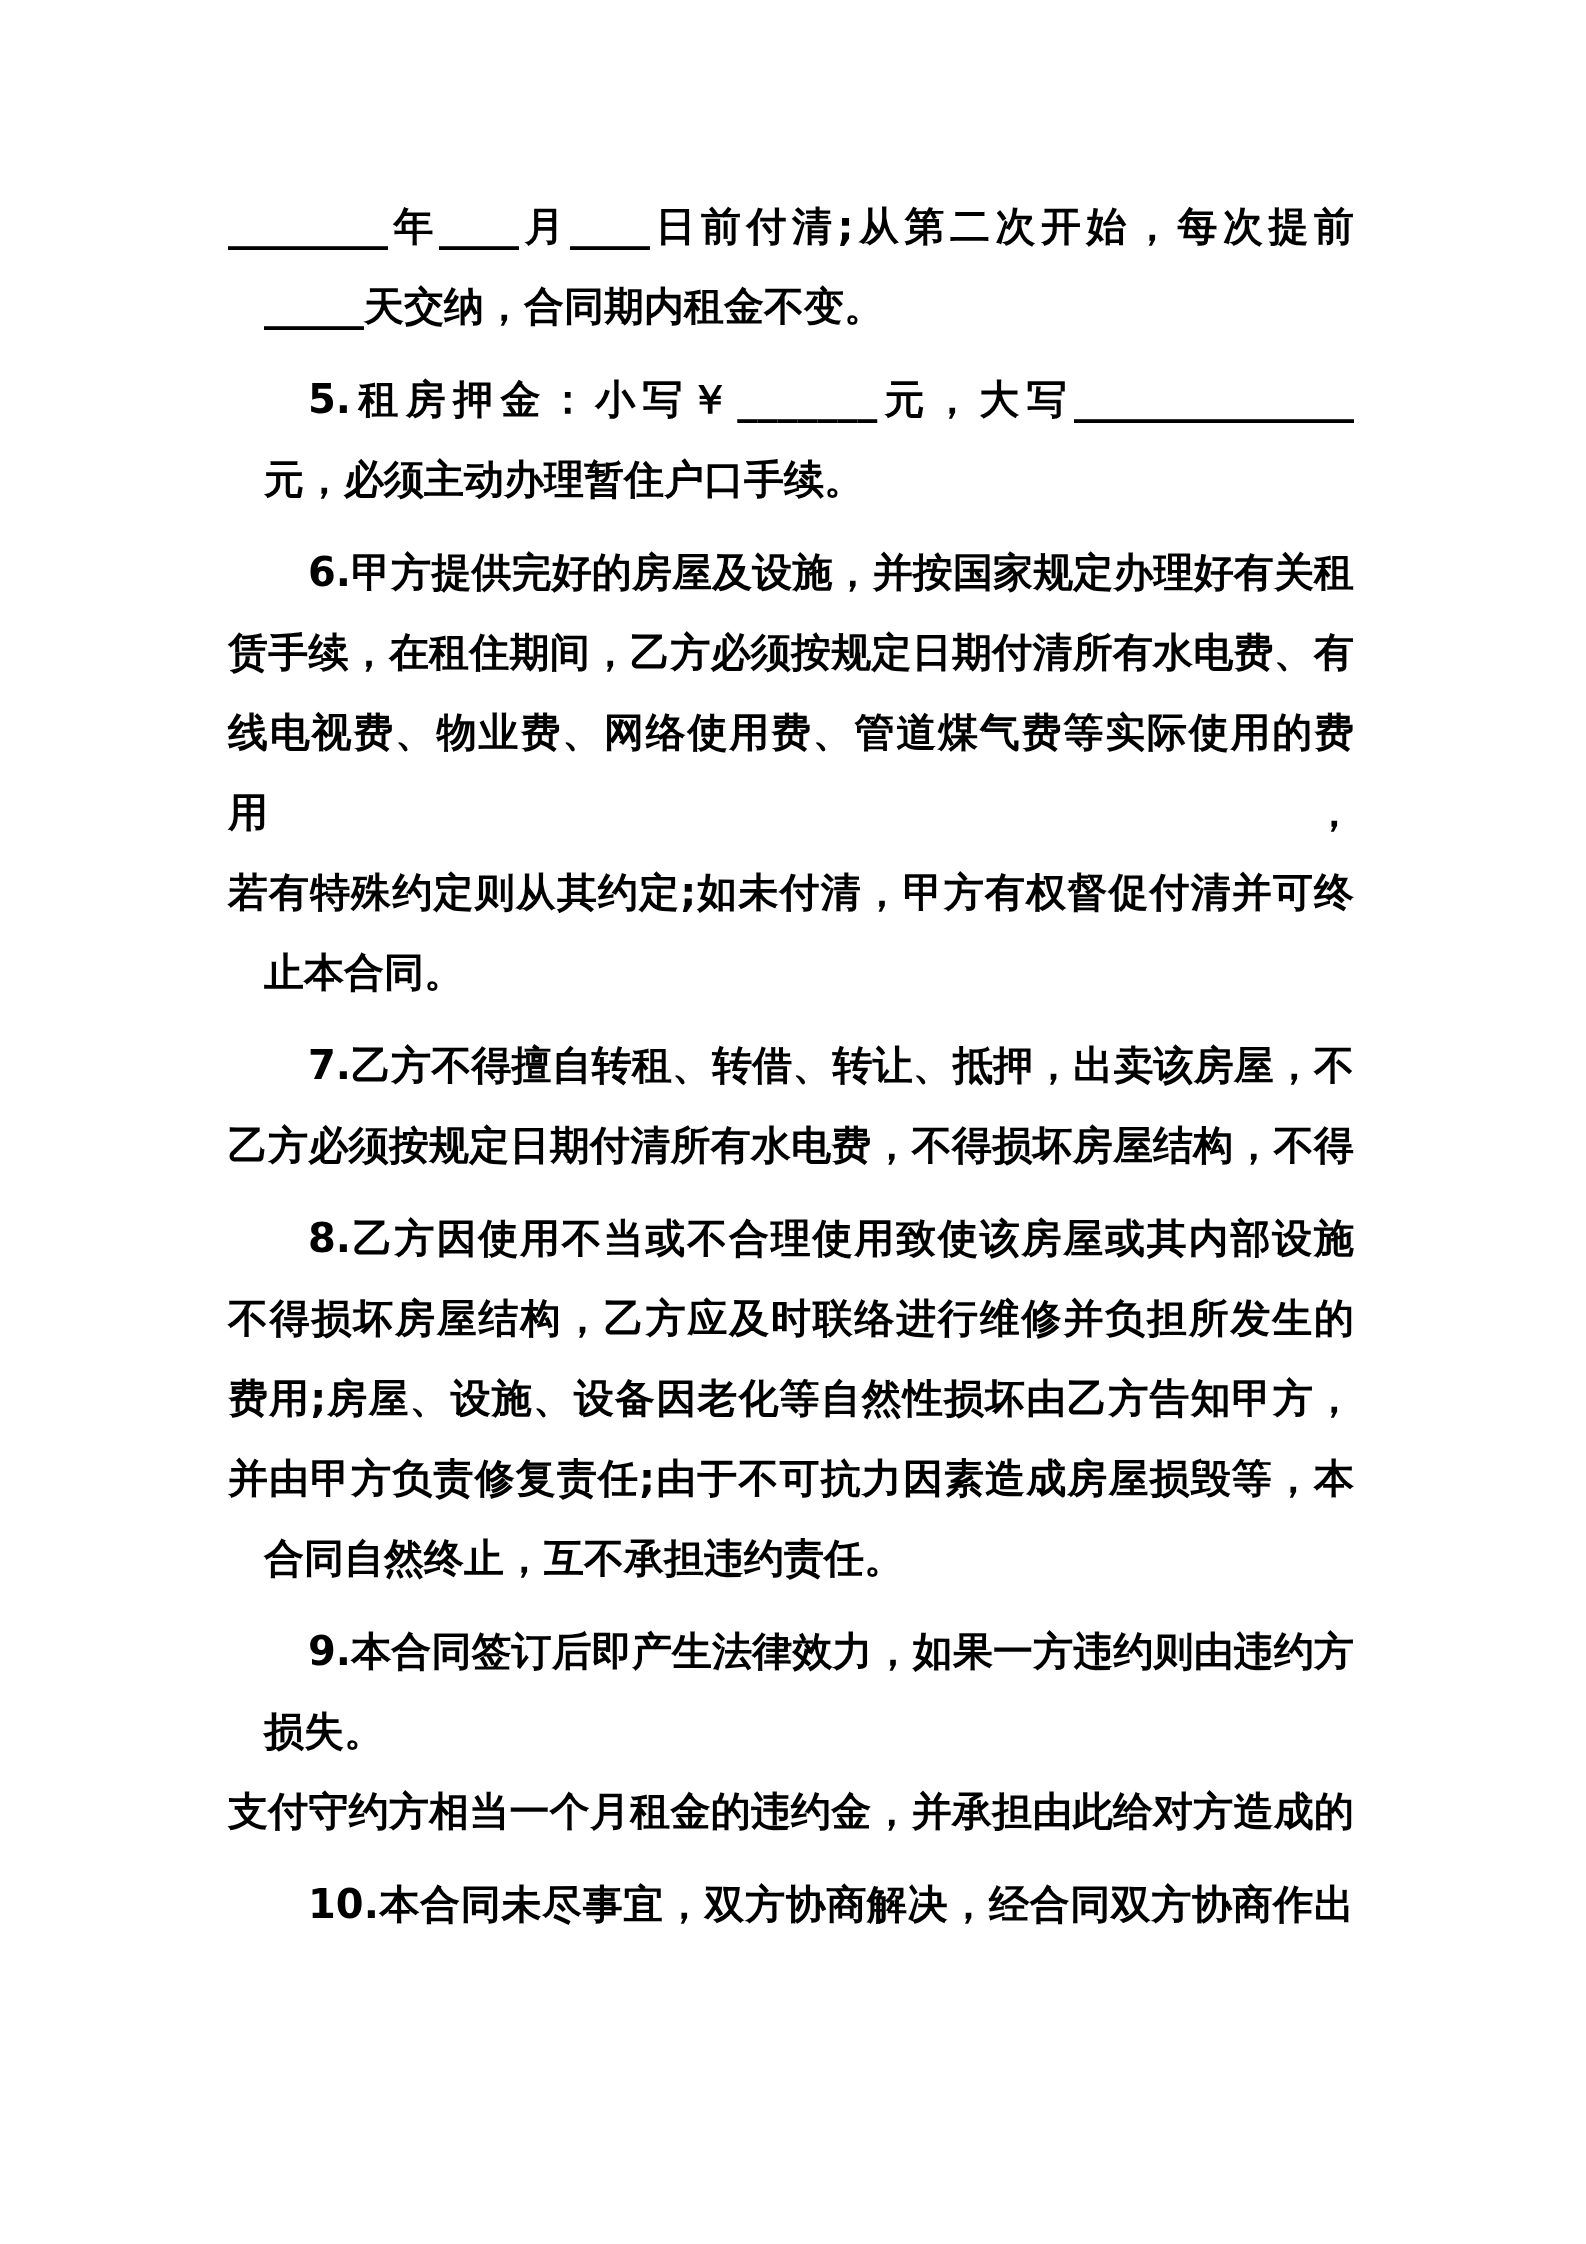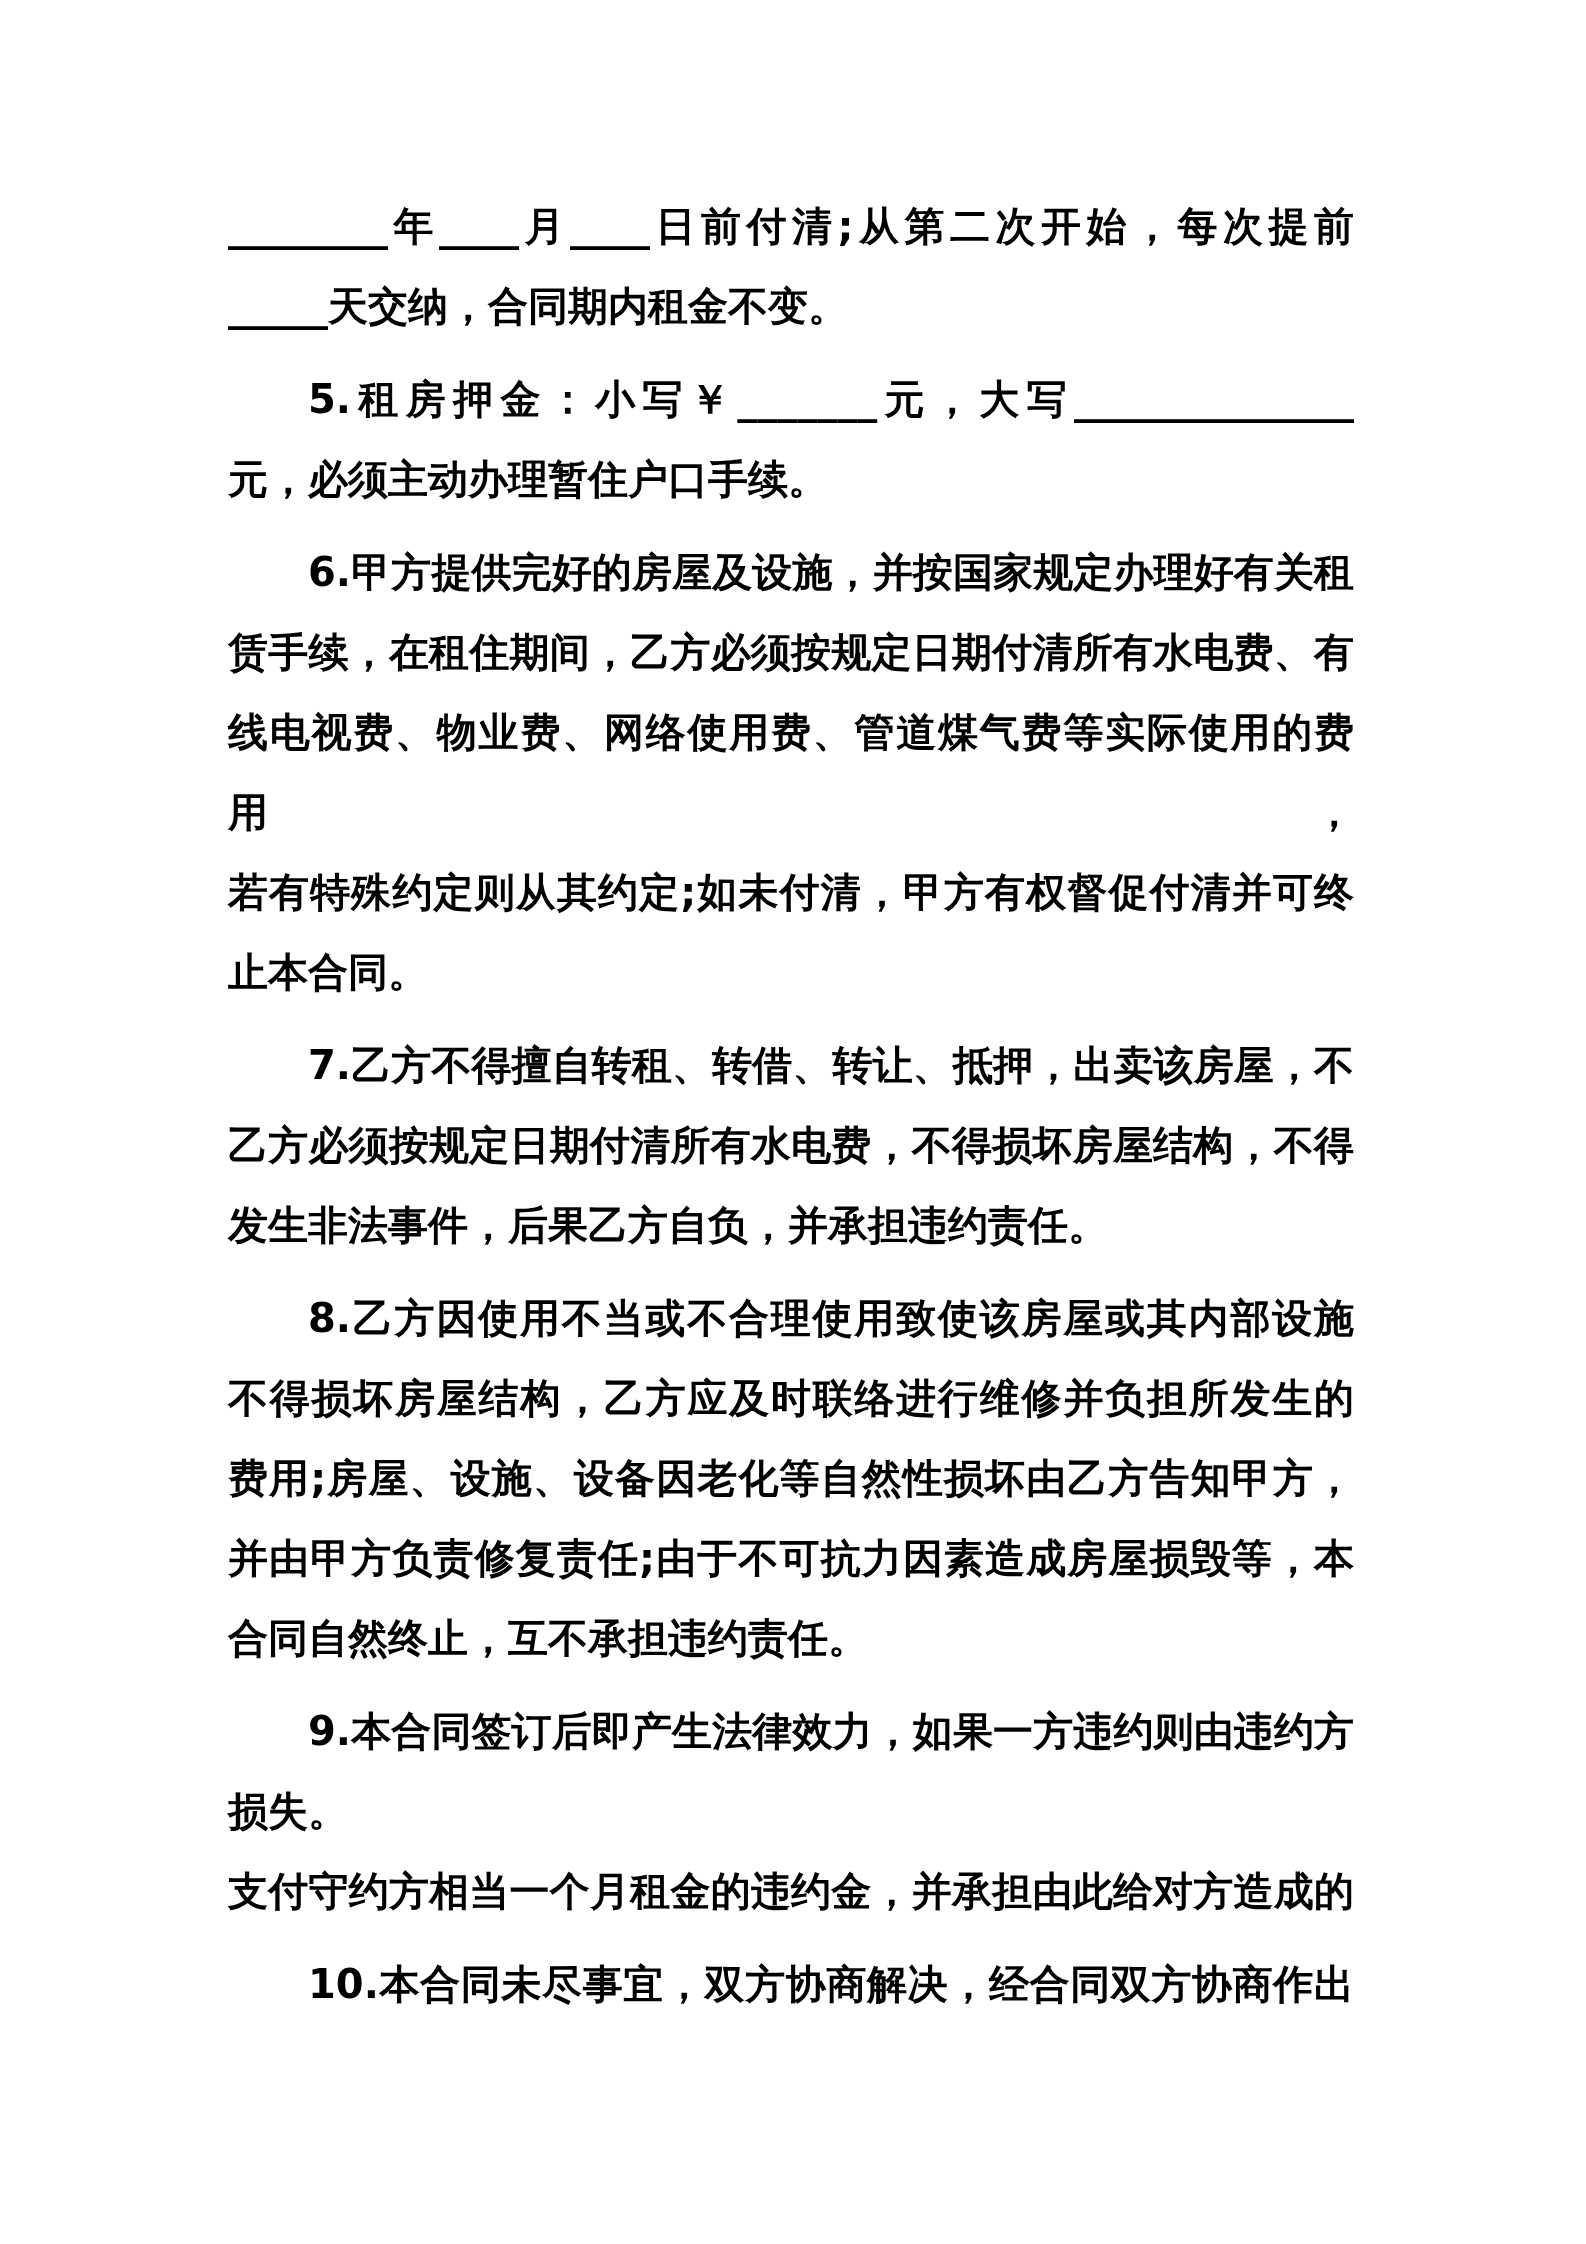--- a/index.html
+++ b/index.html
@@ -36,20 +36,21 @@
   }
   
   .line {
     text-align: justify;
     text-align-last: justify;
   }
   
   .line.end {
     text-align: center;
     text-align-last: left;
+    margin-left: 36px;
   }
   
   .line.indent {
     text-indent: 2em;
   }
 </style>
 </head>
 <body>
 
 <div class="page">
@@ -69,21 +70,20 @@
       <div class="line indent">6.甲方提供完好的房屋及设施，并按国家规定办理好有关租</div>
       <div class="line">赁手续，在租住期间，乙方必须按规定日期付清所有水电费、有</div>
       <div class="line">线电视费、物业费、网络使用费、管道煤气费等实际使用的费用，</div>
       <div class="line">若有特殊约定则从其约定;如未付清，甲方有权督促付清并可终</div>
       <div class="line end">止本合同。</div>
     </div>
 
     <div class="para">
       <div class="line indent">7.乙方不得擅自转租、转借、转让、抵押，出卖该房屋，不</div>
       <div class="line">乙方必须按规定日期付清所有水电费，不得损坏房屋结构，不得</div>
-      <div class="line end">发生非法事件，后果乙方自负，并承担违约责任。</div>
     </div>
 
     <div class="para">
       <div class="line indent">8.乙方因使用不当或不合理使用致使该房屋或其内部设施</div>
       <div class="line">不得损坏房屋结构，乙方应及时联络进行维修并负担所发生的</div>
       <div class="line">费用;房屋、设施、设备因老化等自然性损坏由乙方告知甲方，</div>
       <div class="line">并由甲方负责修复责任;由于不可抗力因素造成房屋损毁等，本</div>
       <div class="line end">合同自然终止，互不承担违约责任。</div>
     </div>
 

